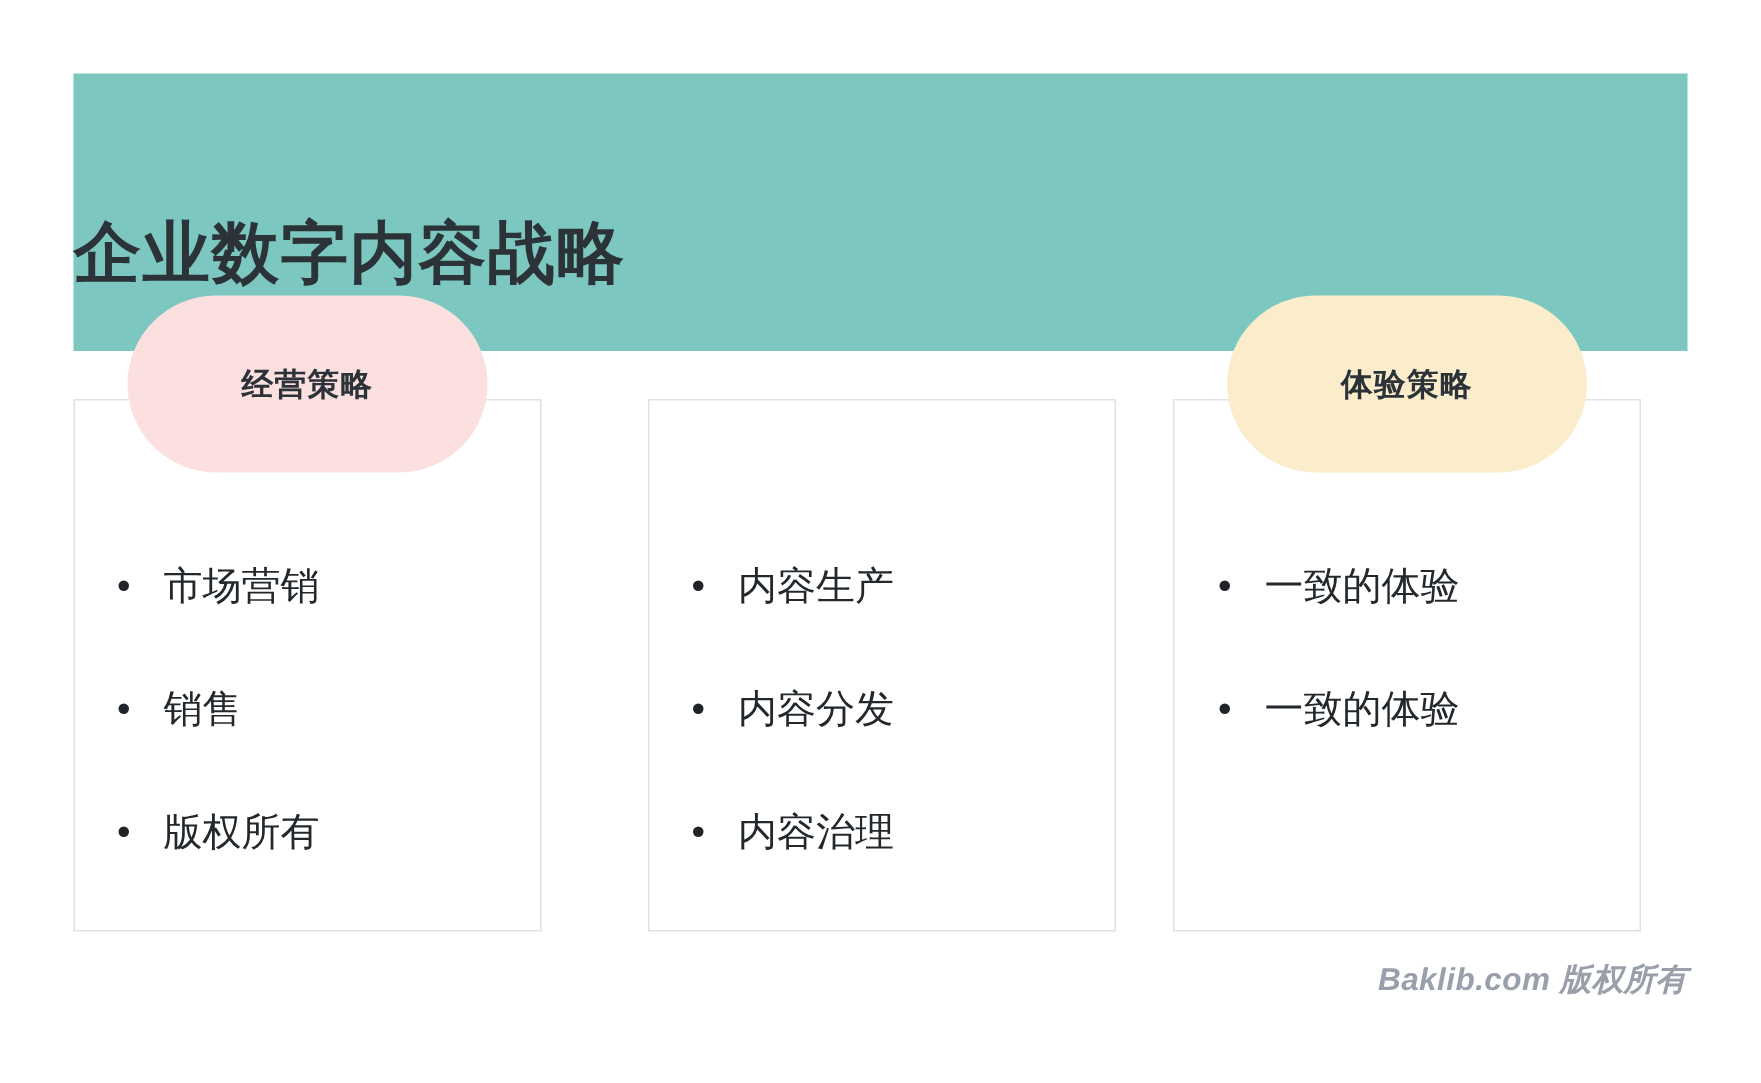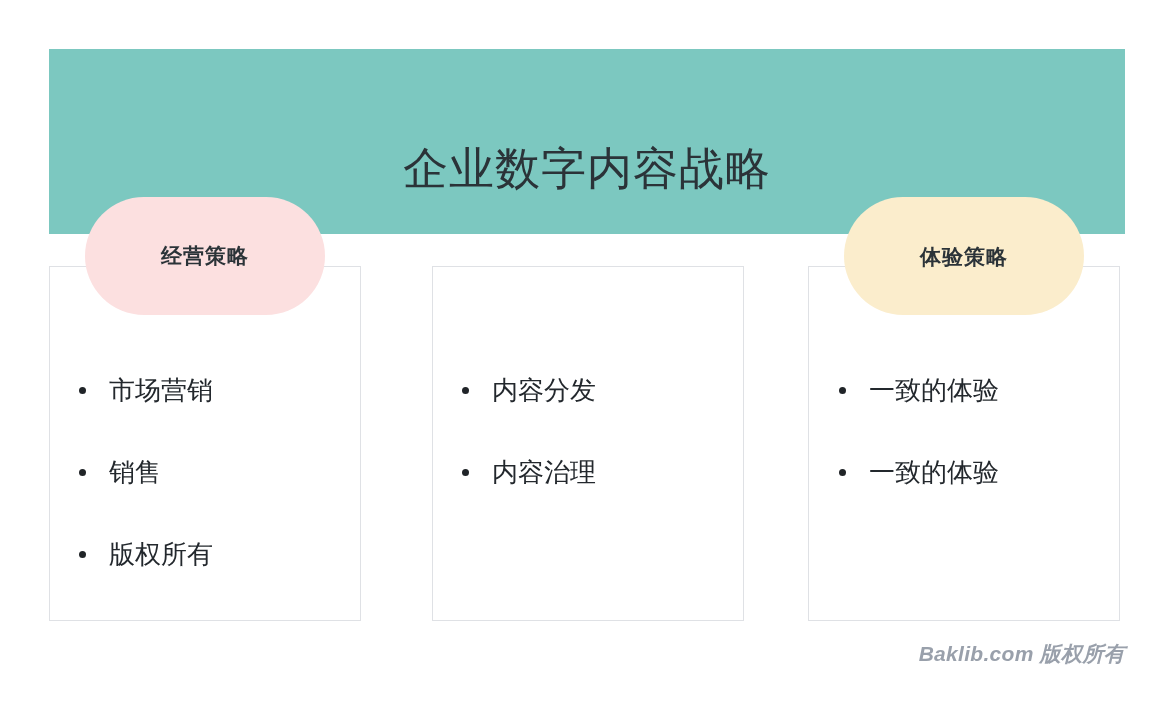--- a/index.html
+++ b/index.html
@@ -27,45 +27,45 @@
     width: 1076px;
     height: 185px;
     background: #7cc8c0;
     box-sizing: border-box;
   }
   .banner-title {
     position: absolute;
     left: 0;
     right: 0;
     top: 97px;
-    text-align: center;
+    text-align: left;
     font-size: 45px;
     line-height: 1;
-    font-weight: 400;
+    font-weight: 700;
     color: #2b3338;
     letter-spacing: 1px;
     white-space: nowrap;
   }
   
   .columns {
     position: absolute;
     left: 0;
     top: 0;
     width: 1174px;
     height: 722px;
   }
   .column {
     position: absolute;
     top: 197px;
     width: 312px;
     height: 425px;
   }
   .column.col-1 { left: 49px; }
   .column.col-2 { left: 432px; }
-  .column.col-3 { left: 808px; padding-left: 15px; }
+  .column.col-3 { left: 782px; padding-left: 15px; }
 
   .card-box {
     position: absolute;
     left: 0;
     top: 69px;
     width: 312px;
     height: 355px;
     border: 1px solid #dfe1e5;
     background: #ffffff;
     box-sizing: border-box;
@@ -148,21 +148,21 @@
 <div class="slide">
 
   <div class="banner">
     <div class="banner-title">企业数字内容战略</div>
   </div>
 
   <div class="columns">
 
     <div class="column col-1">
       <div class="card-box"></div>
-      <div class="pill" style="background:#fce0e0;font-family:Liberation Serif, serif;">
+      <div class="pill" style="background:#fce0e0;">
         <span class="pill-label">经营策略</span>
       </div>
       <ul class="bullet-list">
         <li class="bullet-item">
           <span class="bullet-dot"></span>
           <span class="bullet-text">市场营销</span>
         </li>
         <li class="bullet-item">
           <span class="bullet-dot"></span>
           <span class="bullet-text">销售</span>
@@ -170,20 +170,24 @@
         <li class="bullet-item">
           <span class="bullet-dot"></span>
           <span class="bullet-text">版权所有</span>
         </li>
       </ul>
     </div>
 
     <div class="column col-2">
       <div class="card-box"></div>
       <ul class="bullet-list">
+        <li class="bullet-item">
+          <span class="bullet-dot"></span>
+          <span class="bullet-text">内容生产</span>
+        </li>
         <li class="bullet-item">
           <span class="bullet-dot"></span>
           <span class="bullet-text">内容分发</span>
         </li>
         <li class="bullet-item">
           <span class="bullet-dot"></span>
           <span class="bullet-text">内容治理</span>
         </li>
       </ul>
     </div>

